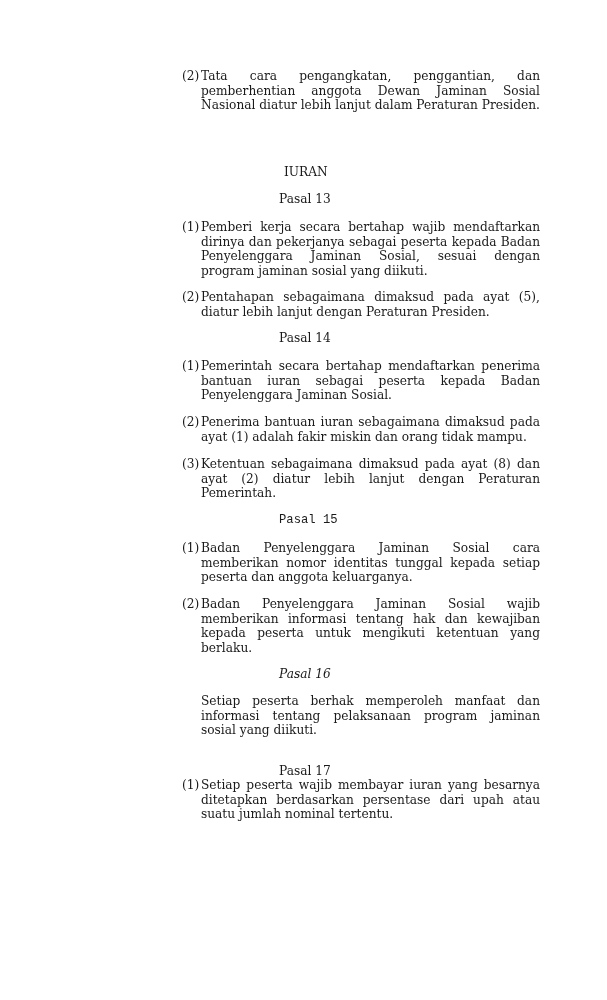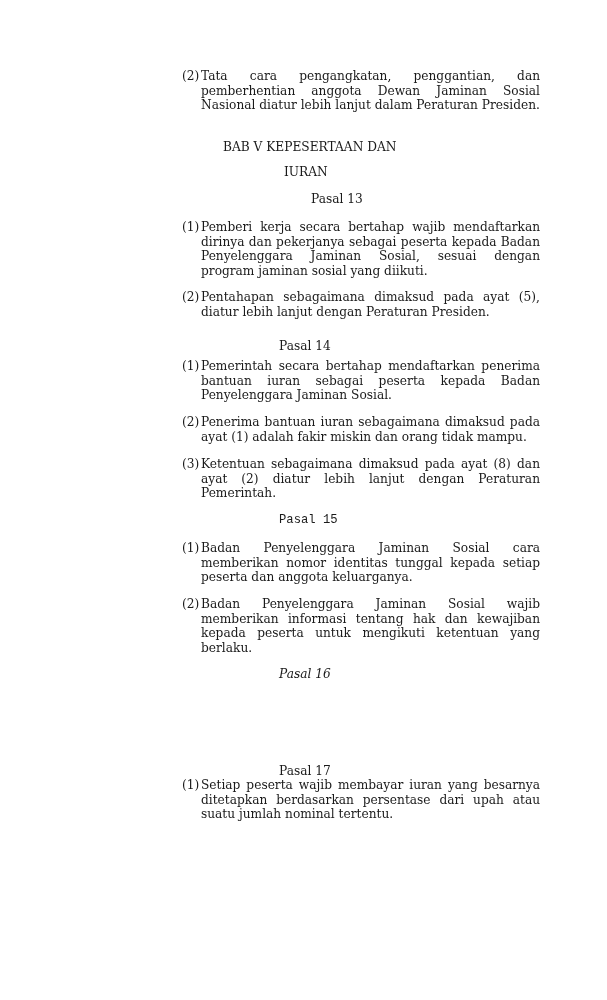--- a/index.html
+++ b/index.html
@@ -22,36 +22,35 @@
 </head>
 <body>
 
 <div class="page">
 
   <div class="para" style="top:69px;">
     <span class="num">(2)</span>
     <div class="txt">Tata cara pengangkatan, penggantian, dan pemberhentian anggota Dewan Jaminan Sosial Nasional diatur lebih lanjut dalam Peraturan Presiden.</div>
   </div>
 
-  <div class="heading" style="left:223px; top:140px;">BAB V KEPESERTAAN DAN</div>
   <div class="heading" style="left:284px; top:165px;">IURAN</div>
 
-  <div class="heading" style="left:279px; top:192px;margin-left:32px;">Pasal 13</div>
+  <div class="heading" style="left:279px; top:192px;">Pasal 13</div>
 
   <div class="para" style="top:220px;">
     <span class="num">(1)</span>
     <div class="txt">Pemberi kerja secara bertahap wajib mendaftarkan dirinya dan pekerjanya sebagai peserta kepada Badan Penyelenggara Jaminan Sosial, sesuai dengan program jaminan sosial yang diikuti.</div>
   </div>
 
   <div class="para" style="top:290px;">
     <span class="num">(2)</span>
     <div class="txt">Pentahapan sebagaimana dimaksud pada ayat (5), diatur lebih lanjut dengan Peraturan Presiden.</div>
   </div>
 
-  <div class="heading" style="left:279px; top:331px;margin-top:8px;">Pasal 14</div>
+  <div class="heading" style="left:279px; top:331px;">Pasal 14</div>
 
   <div class="para" style="top:359px;">
     <span class="num">(1)</span>
     <div class="txt">Pemerintah secara bertahap mendaftarkan penerima bantuan iuran sebagai peserta kepada Badan Penyelenggara Jaminan Sosial.</div>
   </div>
 
   <div class="para" style="top:415px;">
     <span class="num">(2)</span>
     <div class="txt">Penerima bantuan iuran sebagaimana dimaksud pada ayat (1) adalah fakir miskin dan orang tidak mampu.</div>
   </div>
@@ -68,20 +67,23 @@
     <div class="txt">Badan Penyelenggara Jaminan Sosial cara memberikan nomor identitas tunggal kepada setiap peserta dan anggota keluarganya.</div>
   </div>
 
   <div class="para" style="top:597px;">
     <span class="num">(2)</span>
     <div class="txt">Badan Penyelenggara Jaminan Sosial wajib memberikan informasi tentang hak dan kewajiban kepada peserta untuk mengikuti ketentuan yang berlaku.</div>
   </div>
 
   <div class="heading" style="left:279px; top:667px;font-style:italic;">Pasal 16</div>
 
+  <div class="para" style="top:694px;">
+    <div class="txt">Setiap peserta berhak memperoleh manfaat dan informasi tentang pelaksanaan program jaminan sosial yang diikuti.</div>
+  </div>
 
   <div class="heading" style="left:279px; top:764px;">Pasal 17</div>
 
   <div class="para" style="top:778px;">
     <span class="num">(1)</span>
     <div class="txt">Setiap peserta wajib membayar iuran yang besarnya ditetapkan berdasarkan persentase dari upah atau suatu jumlah nominal tertentu.</div>
   </div>
 
 </div>
 

